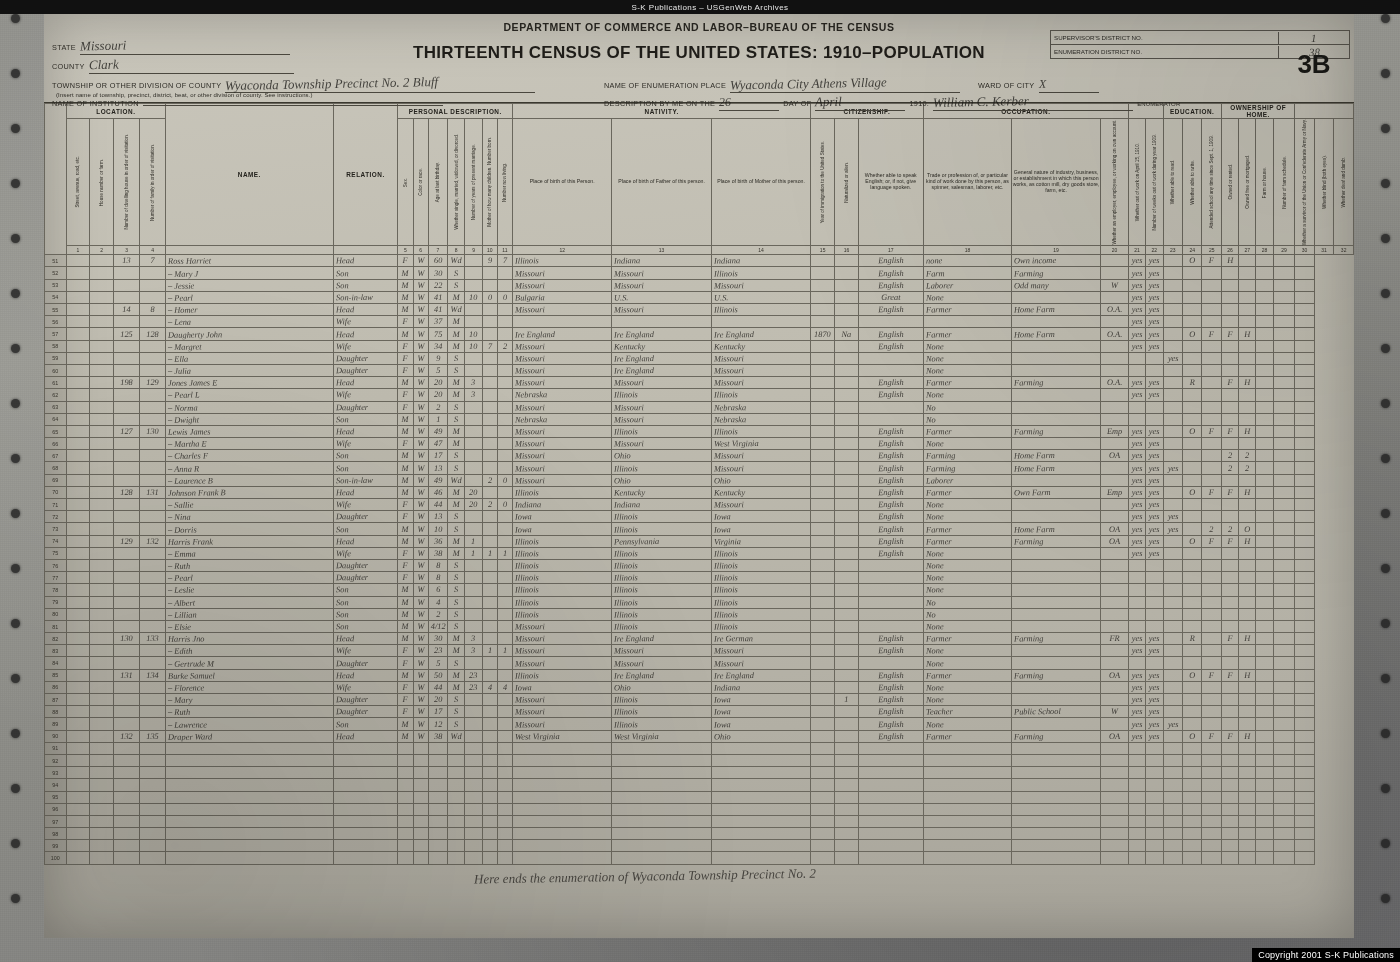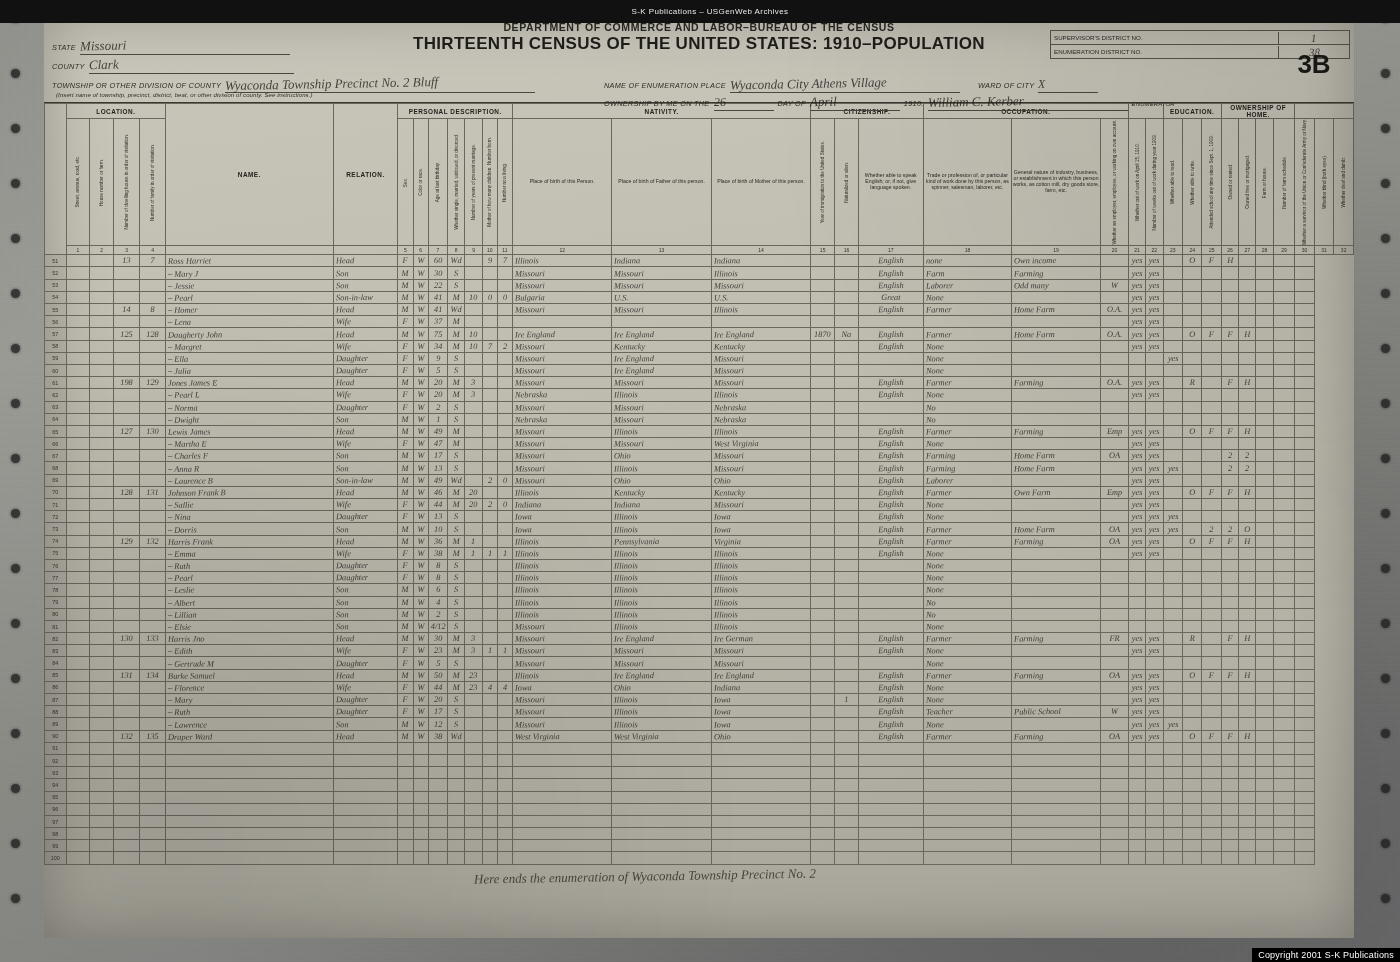--- a/index.html
+++ b/index.html
@@ -16,21 +16,21 @@
   
   #sheet:before{
     content:"";position:absolute;inset:0;pointer-events:none;opacity:.30;
     background-image:
       repeating-linear-gradient(0deg, rgba(0,0,0,.05) 0 1px, rgba(255,255,255,.04) 1px 2px),
       repeating-linear-gradient(90deg, rgba(0,0,0,.04) 0 1px, rgba(255,255,255,.03) 1px 2px);
   }
 
   
   .banner{
-    position:absolute;left:0;right:0;top:0;height:23px;background:#111;color:#e8e8e8;
+    position:absolute;left:0;right:0;top:0;height:14px;background:#111;color:#e8e8e8;
     font-family:"Liberation Sans",sans-serif;font-size:8px;letter-spacing:.4px;
     display:flex;align-items:center;justify-content:center;z-index:40;padding-left:20px;
   }
   .copyright{
     position:absolute;right:0;bottom:0;height:14px;background:#000;color:#fff;
     font-family:"Liberation Sans",sans-serif;font-size:9px;
     display:flex;align-items:center;padding:0 6px;z-index:40;letter-spacing:.2px;
   }
 
   
@@ -55,23 +55,23 @@
   }
 
   
   .hdr{position:relative;height:88px;border-bottom:1px solid #3a382f;}
   .deptline{
     text-align:center;font-family:"Liberation Sans",sans-serif;font-weight:bold;
     font-size:10.5px;letter-spacing:.6px;padding-top:7px;color:#26241f;
   }
   .bigtitle{
     text-align:center;font-family:"Liberation Sans",sans-serif;font-weight:bold;
-    font-size:17px;letter-spacing:.3px;margin-top:1px;color:#1f1d19;
+    font-size:17px;letter-spacing:.3px;margin-top:10px;color:#1f1d19;
   }
-  .lbl{font-family:"Liberation Sans",sans-serif;font-size:7.3px;letter-spacing:.3px;color:#2e2c26;font-style:italic;}
+  .lbl{font-family:"Liberation Sans",sans-serif;font-size:7.3px;letter-spacing:.3px;color:#2e2c26;}
   .lbl.sm{font-size:6px;letter-spacing:.1px;}
 
   .fld-state{position:absolute;left:8px;top:22px;}
   .fld-county{position:absolute;left:8px;top:41px;}
   .fld-twp{position:absolute;left:8px;top:60px;width:540px;}
   .fld-inst{position:absolute;left:8px;top:78px;}
   .fld-place{position:absolute;left:560px;top:60px;}
   .fld-enum{position:absolute;left:560px;top:78px;}
 
   .write{
@@ -199,34 +199,38 @@
       </div>
 
       <div class="fld-twp">
         <span class="lbl">TOWNSHIP OR OTHER DIVISION OF COUNTY</span>
         <span class="underline" style="width:310px">
           <span class="write" style="font-size:13px">Wyaconda Township Precinct No. 2 Bluff</span>
         </span>
         <div class="lbl sm" style="margin-left:4px;margin-top:-1px">(Insert name of township, precinct, district, beat, or other division of county. See instructions.)</div>
       </div>
 
+      <div class="fld-inst">
+        <span class="lbl">NAME OF INSTITUTION</span>
+        <span class="underline" style="width:300px"></span>
+      </div>
 
       <div class="fld-place">
         <span class="lbl">NAME OF ENUMERATION PLACE</span>
         <span class="underline" style="width:230px">
           <span class="write" style="font-size:13px">Wyaconda City Athens Village</span>
         </span>
         <span class="lbl" style="margin-left:14px">WARD OF CITY</span>
         <span class="underline" style="width:60px">
           <span class="write" style="font-size:12px">X</span>
         </span>
       </div>
 
       <div class="fld-enum">
-        <span class="lbl">OWNERSHIP BY ME ON THE</span>
+        <span class="lbl">DESCRIPTION BY ME ON THE</span>
         <span class="underline" style="width:42px">
           <span class="write" style="font-size:12px">26</span>
         </span>
         <span class="lbl">DAY OF</span>
         <span class="underline" style="width:90px">
           <span class="write" style="font-size:13px">April</span>
         </span>
         <span class="lbl">1910.</span>
         <span class="underline" style="width:200px">
           <span class="write" style="font-size:13px">William C. Kerber</span>

